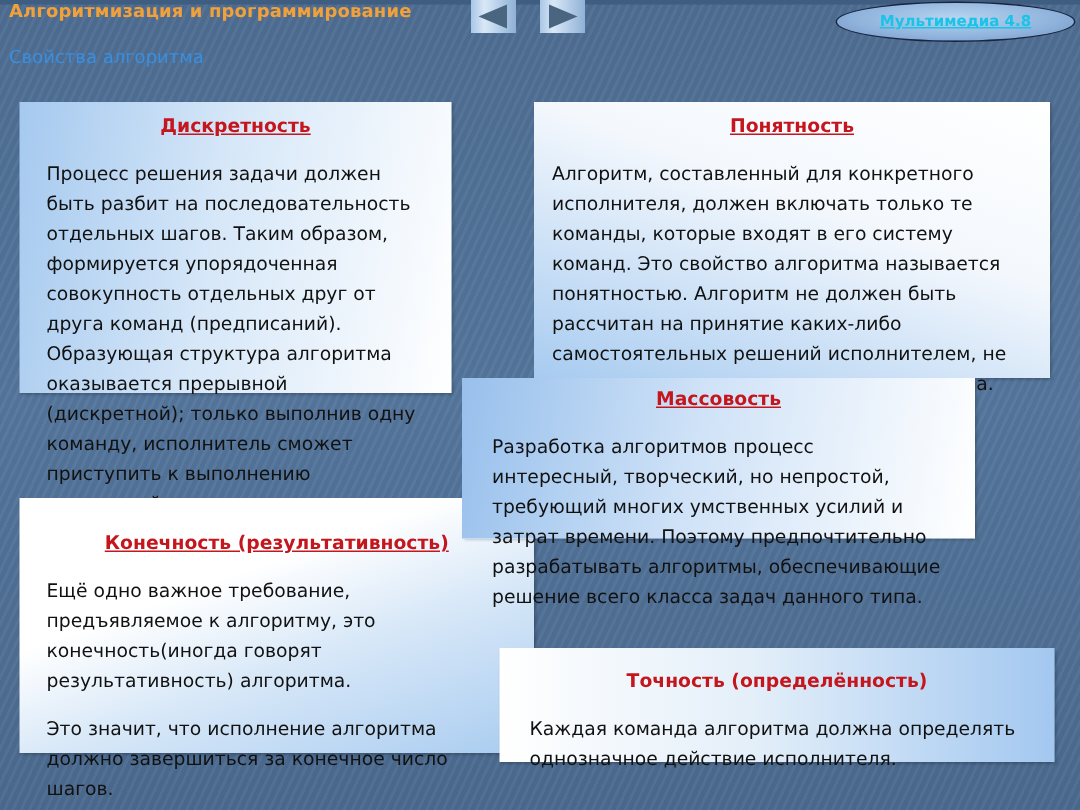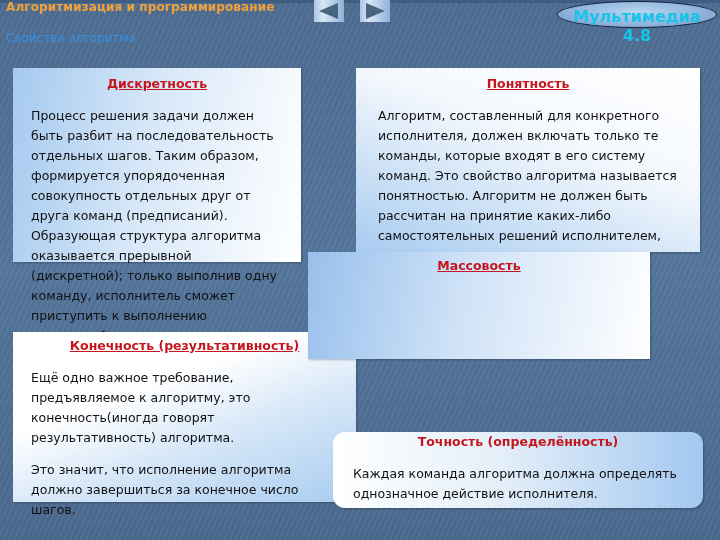--- a/index.html
+++ b/index.html
@@ -28,22 +28,22 @@
     .navbtn svg { position:absolute; left:0; top:0; }
     #nav-prev { left:314px; }
     #nav-next { left:360px; }
     .oval {
       position:absolute; left:557px; top:1px; width:160px; height:27px;
       border:1px solid #1a2540; border-radius:50%;
       background: radial-gradient(ellipse at 50% 40%, #b8d4f0 0%, #8fb3dc 60%, #6f93bf 100%);
       box-sizing:border-box; text-align:center; cursor:pointer;
     }
     .oval span {
-      display:inline-block; margin-top:5px; font-size:16px; font-weight:bold;
-      color:#19c4e8; 
+      display:inline-block; margin-top:5px; font-size:10px; font-weight:bold;
+      color:#19c4e8; text-decoration:underline;
     }
     .box {
       position:absolute; box-sizing:border-box;
       font-family: "DejaVu Sans", sans-serif; font-size:12.5px; line-height:20px; color:#111;
       padding:6px 8px;
       box-shadow: 1px 1px 2px rgba(0,0,0,0.25);
     }
     .box .head {
       display:block; text-align:center; font-weight:bold; color:#c4161c;
       text-decoration:underline; font-size:12.5px;
@@ -51,37 +51,36 @@
     .box .head.plain { text-decoration:none; }
     .box p { margin:12px; }
     #box-discreteness {
       left:13px; top:68px; width:288px; height:194px;
       background: linear-gradient(100deg, #a5c9ef 0%, #d6e7f8 45%, #ffffff 100%);
       padding:6px 6px;
     }
     #box-clarity {
       left:356px; top:68px; width:344px; height:184px;
       background: linear-gradient(200deg, #ffffff 0%, #f4f8fd 40%, #a7cbf0 100%);
-      padding:6px 10px;
+      padding:6px 0;
     }
     #box-mass {
       left:308px; top:252px; width:342px; height:107px;
       background: linear-gradient(100deg, #98c0ec 0%, #cfe2f7 45%, #ffffff 100%);
       padding:4px 8px;
     }
     #box-finite {
       left:13px; top:332px; width:343px; height:170px;
       background: linear-gradient(160deg, #ffffff 0%, #ffffff 35%, #d8e8f8 60%, #a9ccf0 100%);
-      padding:4px 6px;
+      padding:20px 6px;
     }
     #box-precision {
       left:333px; top:432px; width:370px; height:76px;
       background: linear-gradient(90deg, #ffffff 0%, #e4eff9 45%, #a3c8f0 100%);
-      padding:0 8px;
-      border-radius:12px;
+      padding:12px 8px;
     }
   </style>
 </head>
 <body>
 
 <div class="topline"></div>
 
 <div class="title-main">Алгоритмизация и программирование</div>
 <div class="title-sub">Свойства алгоритма</div>
 
@@ -111,18 +110,19 @@
 </div>
 
 <div class="box" id="box-finite">
   <span class="head">Конечность (результативность)</span>
   <p>Ещё одно важное требование, предъявляемое к алгоритму, это конечность(иногда говорят результативность) алгоритма.</p>
   <p>Это значит, что исполнение алгоритма должно завершиться за конечное число шагов.</p>
 </div>
 
 <div class="box" id="box-mass">
   <span class="head">Массовость</span>
+  <p>Разработка алгоритмов процесс интересный, творческий, но непростой, требующий многих умственных усилий и затрат времени. Поэтому предпочтительно разрабатывать алгоритмы, обеспечивающие решение всего класса задач данного типа.</p>
 </div>
 
 <div class="box" id="box-precision">
   <span class="head plain">Точность (определённость)</span>
   <p>Каждая команда алгоритма должна определять однозначное действие исполнителя.</p>
 </div>
 
 </body></html>

